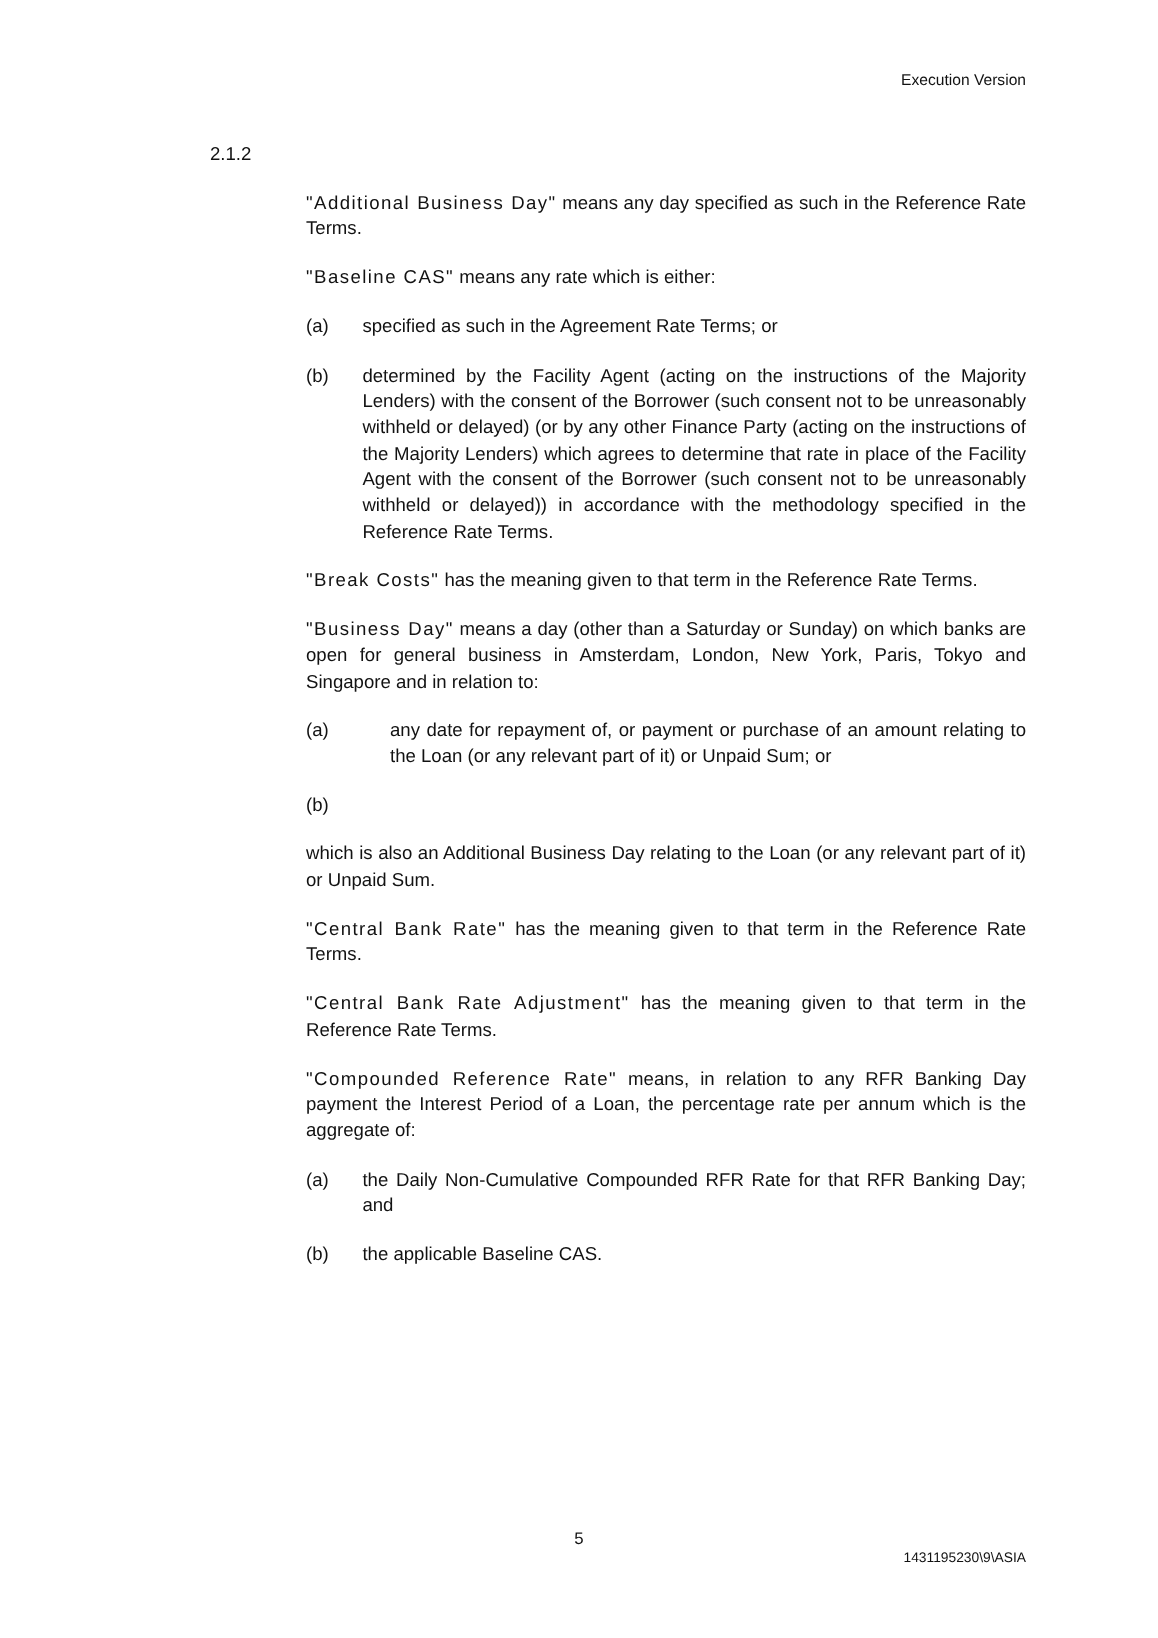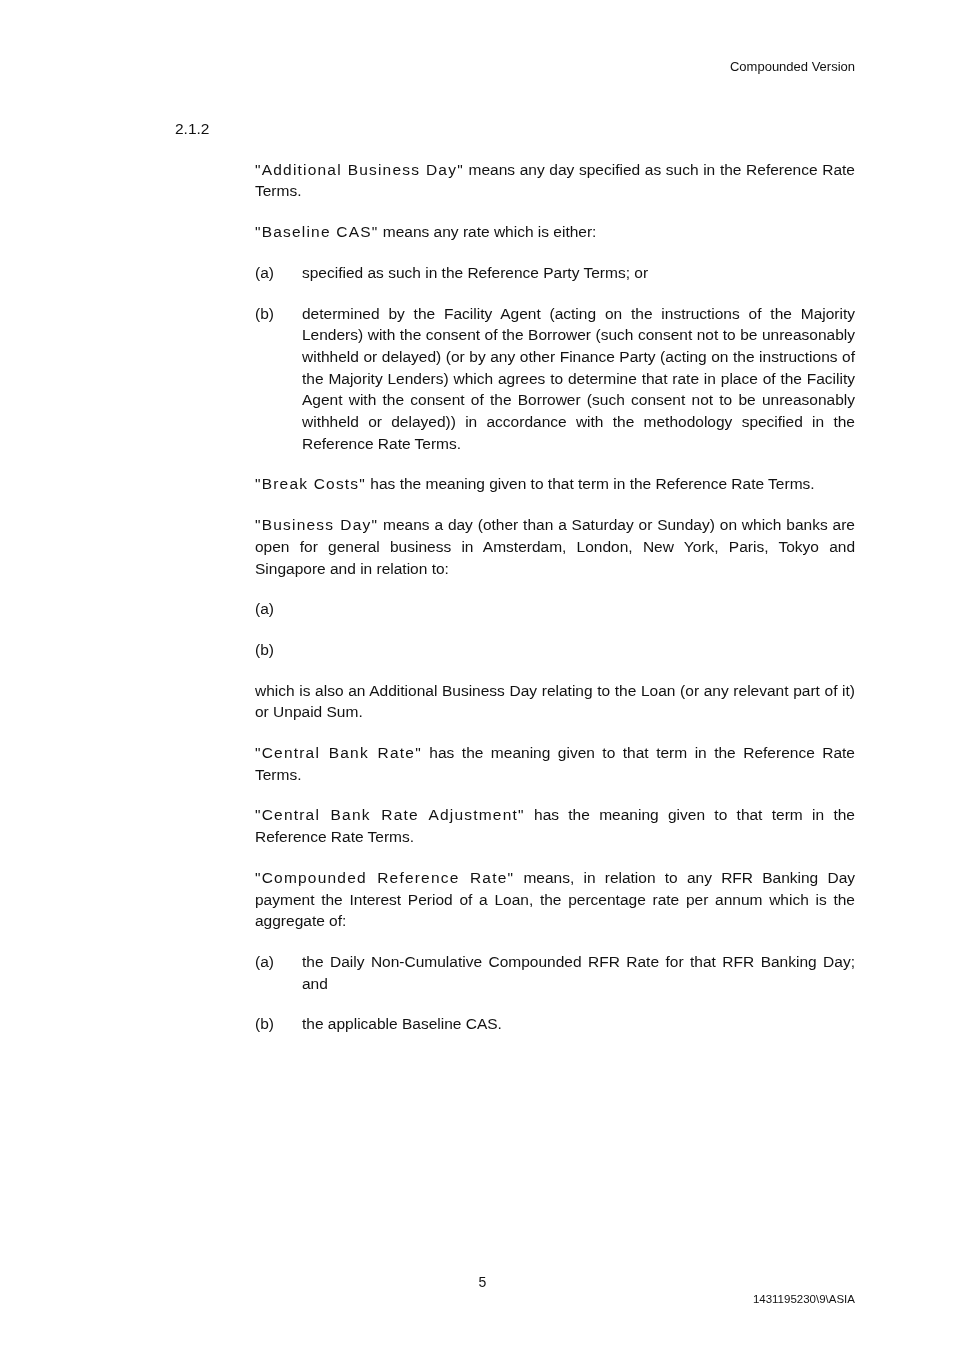--- a/index.html
+++ b/index.html
@@ -64,48 +64,49 @@
     text-align: right;
     font-size: 11.5px;
     margin-left: 15px;
   }
 </style>
 </head>
 <body>
 
 <div class="page">
 
-  <div class="hdr">Compounded Version</div>
+  <div class="hdr">Execution Version</div>
 
   <div class="bodytext">
 
     <div class="clause-row">
       <div class="clause-num">2.1.2</div>
     </div>
 
     <p class="def"><span class="term">"Additional Business Day"</span><span> means any day specified as such in the Reference Rate Terms.</span></p>
 
     <p class="def"><span class="term">"Baseline CAS"</span><span> means any rate which is either:</span></p>
 
     <div class="li">
       <div class="lab">(a)</div>
-      <div class="txt">specified as such in the Reference Party Terms; or</div>
+      <div class="txt">specified as such in the Agreement Rate Terms; or</div>
     </div>
 
     <div class="li">
       <div class="lab">(b)</div>
       <div class="txt">determined by the Facility Agent (acting on the instructions of the Majority Lenders) with the consent of the Borrower (such consent not to be unreasonably withheld or delayed) (or by any other Finance Party (acting on the instructions of the Majority Lenders) which agrees to determine that rate in place of the Facility Agent with the consent of the Borrower (such consent not to be unreasonably withheld or delayed)) in accordance with the methodology specified in the Reference Rate Terms.</div>
     </div>
 
     <p class="def"><span class="term">"Break Costs"</span><span> has the meaning given to that term in the Reference Rate Terms.</span></p>
 
     <p class="def"><span class="term">"Business Day"</span><span> means a day (other than a Saturday or Sunday) on which banks are open for general business in Amsterdam, London, New York, Paris, Tokyo and Singapore and in relation to:</span></p>
 
     <div class="li wide">
       <div class="lab">(a)</div>
+      <div class="txt">any date for repayment of, or payment or purchase of an amount relating to the Loan (or any relevant part of it) or Unpaid Sum; or</div>
     </div>
 
     <div class="li wide">
       <div class="lab">(b)</div>
     </div>
 
     <p class="def">which is also an Additional Business Day relating to the Loan (or any relevant part of it) or Unpaid Sum.</p>
 
     <p class="def"><span class="term">"Central Bank Rate"</span><span> has the meaning given to that term in the Reference Rate Terms.</span></p>
 

